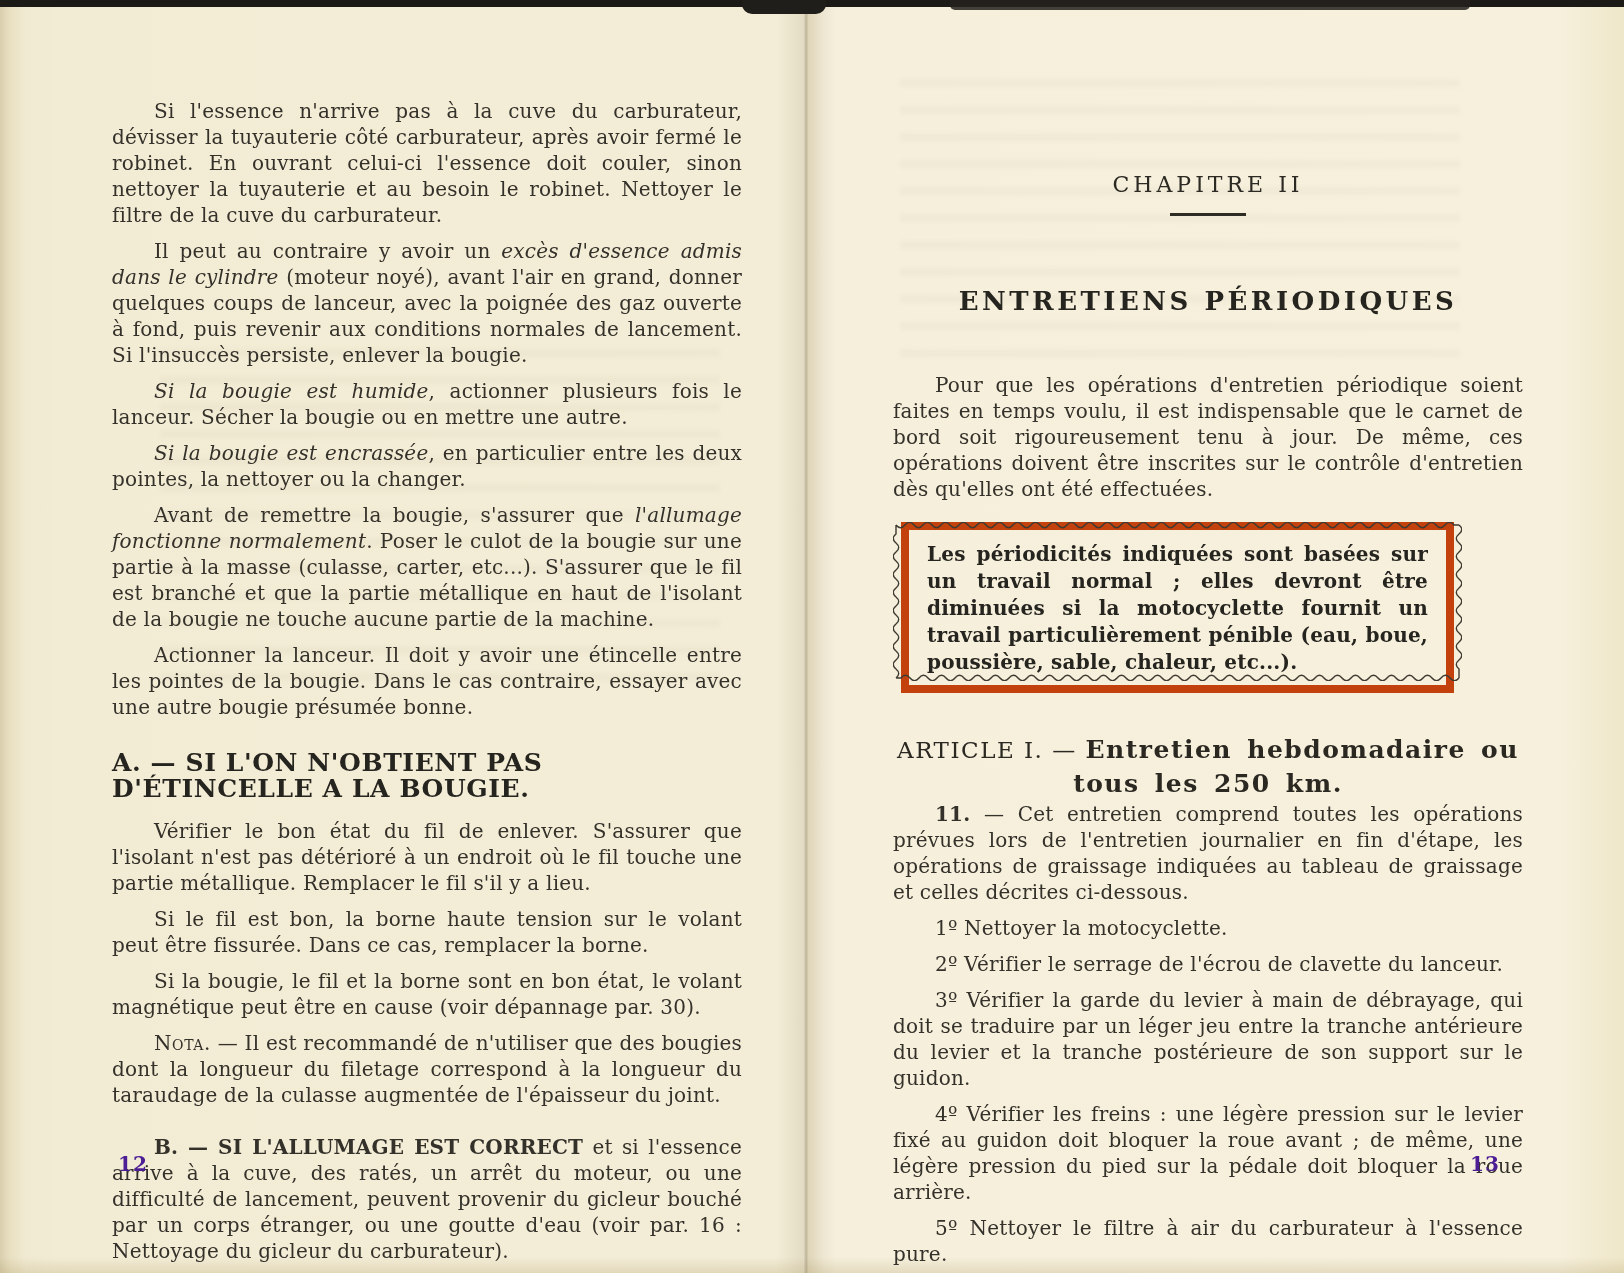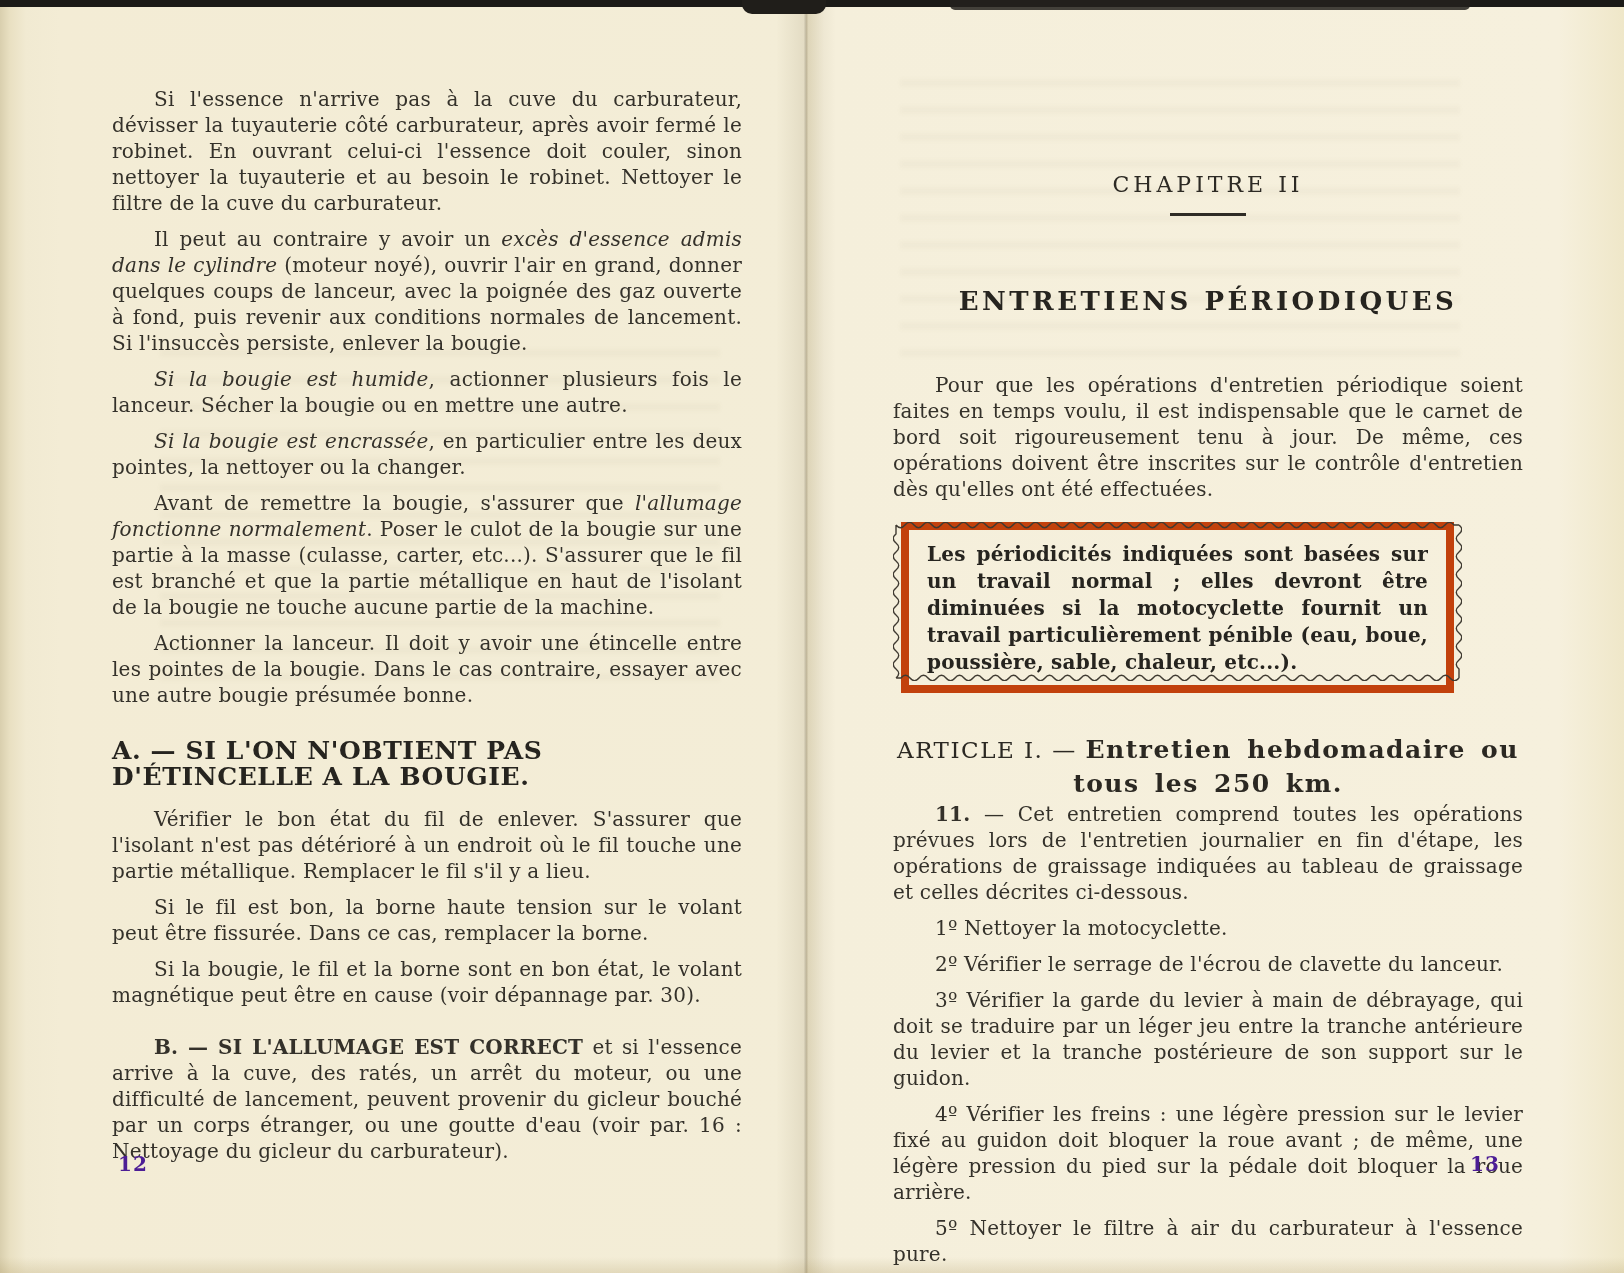--- a/index.html
+++ b/index.html
@@ -24,21 +24,21 @@
   .top-edge-band{position:absolute;left:950px;top:0;width:520px;height:10px;background:#23211d;border-radius:0 0 5px 5px;opacity:.85;}
 
   
   .ghost{position:absolute;opacity:.5;filter:blur(2px);pointer-events:none;
     background:repeating-linear-gradient(180deg,rgba(0,0,0,0) 0 19px,rgba(110,95,55,.07) 19px 27px);}
   .ghost-a{left:900px;top:60px;width:560px;height:300px;}
   .ghost-b{left:160px;top:330px;width:560px;height:360px;}
 
   
   .col{position:absolute;top:0;text-align:justify;font-size:20px;line-height:26px;letter-spacing:.2px;}
-  .col-left{left:112px;width:630px;padding-top:86px;}
+  .col-left{left:112px;width:630px;padding-top:86px;margin-top:12px;}
   .col-right{left:893px;width:630px;}
   .para{margin:0 0 10px 0;text-indent:42px;}
   .it{font-style:italic;}
   .sc{font-variant:small-caps;letter-spacing:.6px;}
   .b{font-weight:bold;}
 
   .sec-heading{margin:30px 0 16px 0;font-weight:bold;font-size:25px;letter-spacing:.6px;color:#26241f;text-align:left;}
   .para-b-head{margin-top:26px;}
 
   .page-num{position:absolute;font-size:20px;font-weight:bold;letter-spacing:1px;color:#4c1d95;}
@@ -69,29 +69,30 @@
   <div class="gutter-shadow"></div>
   <div class="ghost ghost-a"></div>
   <div class="ghost ghost-b"></div>
   <div class="top-edge"></div>
   <div class="top-edge-blob"></div>
   <div class="top-edge-band"></div>
   <div class="bottom-shade"></div>
 
   <div class="col col-left">
     <p class="para">Si l'essence n'arrive pas à la cuve du carburateur, dévisser la tuyauterie côté carburateur, après avoir fermé le robinet. En ouvrant celui-ci l'essence doit couler, sinon nettoyer la tuyauterie et au besoin le robinet. Nettoyer le filtre de la cuve du carburateur.</p>
-    <p class="para"><span>Il peut au contraire y avoir un </span><span class="it">excès d'essence admis dans le cylindre</span><span> (moteur noyé), ouvrir l'air en grand, donner quelques coups de lanceur, avec la poignée des gaz ouverte à fond, puis revenir aux conditions normales de lancement. Si l'insuccès persiste, enlever la bougie.</span></p>
+    <p class="para"><span>Il peut au contraire y avoir un </span><span class="it">excès d'essence admis dans le cylindre</span><span> (moteur noyé), avant l'air en grand, donner quelques coups de lanceur, avec la poignée des gaz ouverte à fond, puis revenir aux conditions normales de lancement. Si l'insuccès persiste, enlever la bougie.</span></p>
     <p class="para"><span class="it">Si la bougie est humide</span><span>, actionner plusieurs fois le lanceur. Sécher la bougie ou en mettre une autre.</span></p>
     <p class="para"><span class="it">Si la bougie est encrassée</span><span>, en particulier entre les deux pointes, la nettoyer ou la changer.</span></p>
     <p class="para"><span>Avant de remettre la bougie, s'assurer que </span><span class="it">l'allumage fonctionne normalement</span><span>. Poser le culot de la bougie sur une partie à la masse (culasse, carter, etc...). S'assurer que le fil est branché et que la partie métallique en haut de l'isolant de la bougie ne touche aucune partie de la machine.</span></p>
     <p class="para">Actionner la lanceur. Il doit y avoir une étincelle entre les pointes de la bougie. Dans le cas contraire, essayer avec une autre bougie présumée bonne.</p>
     <h3 class="sec-heading">A. — SI L'ON N'OBTIENT PAS D'ÉTINCELLE A LA BOUGIE.</h3>
     <p class="para">Vérifier le bon état du fil de enlever. S'assurer que l'isolant n'est pas détérioré à un endroit où le fil touche une partie métallique. Remplacer le fil s'il y a lieu.</p>
     <p class="para">Si le fil est bon, la borne haute tension sur le volant peut être fissurée. Dans ce cas, remplacer la borne.</p>
     <p class="para">Si la bougie, le fil et la borne sont en bon état, le volant magnétique peut être en cause (voir dépannage par. 30).</p>
+    <p class="para"><span class="sc">Nota.</span><span> — Il est recommandé de n'utiliser que des bougies dont la longueur du filetage correspond à la longueur du taraudage de la culasse augmentée de l'épaisseur du joint.</span></p>
     <p class="para para-b-head"><span class="b">B. — SI L'ALLUMAGE EST CORRECT</span><span> et si l'essence arrive à la cuve, des ratés, un arrêt du moteur, ou une difficulté de lancement, peuvent provenir du gicleur bouché par un corps étranger, ou une goutte d'eau (voir par. 16 : Nettoyage du gicleur du carburateur).</span></p>
   </div>
   <div class="page-num page-num-left">12</div>
 
   <div class="col col-right">
     <p class="chapter-heading">CHAPITRE II</p>
     <div class="chapter-rule"></div>
     <p class="chapter-title">ENTRETIENS PÉRIODIQUES</p>
     <p class="para intro">Pour que les opérations d'entretien périodique soient faites en temps voulu, il est indispensable que le carnet de bord soit rigoureusement tenu à jour. De même, ces opérations doivent être inscrites sur le contrôle d'entretien dès qu'elles ont été effectuées.</p>
 

